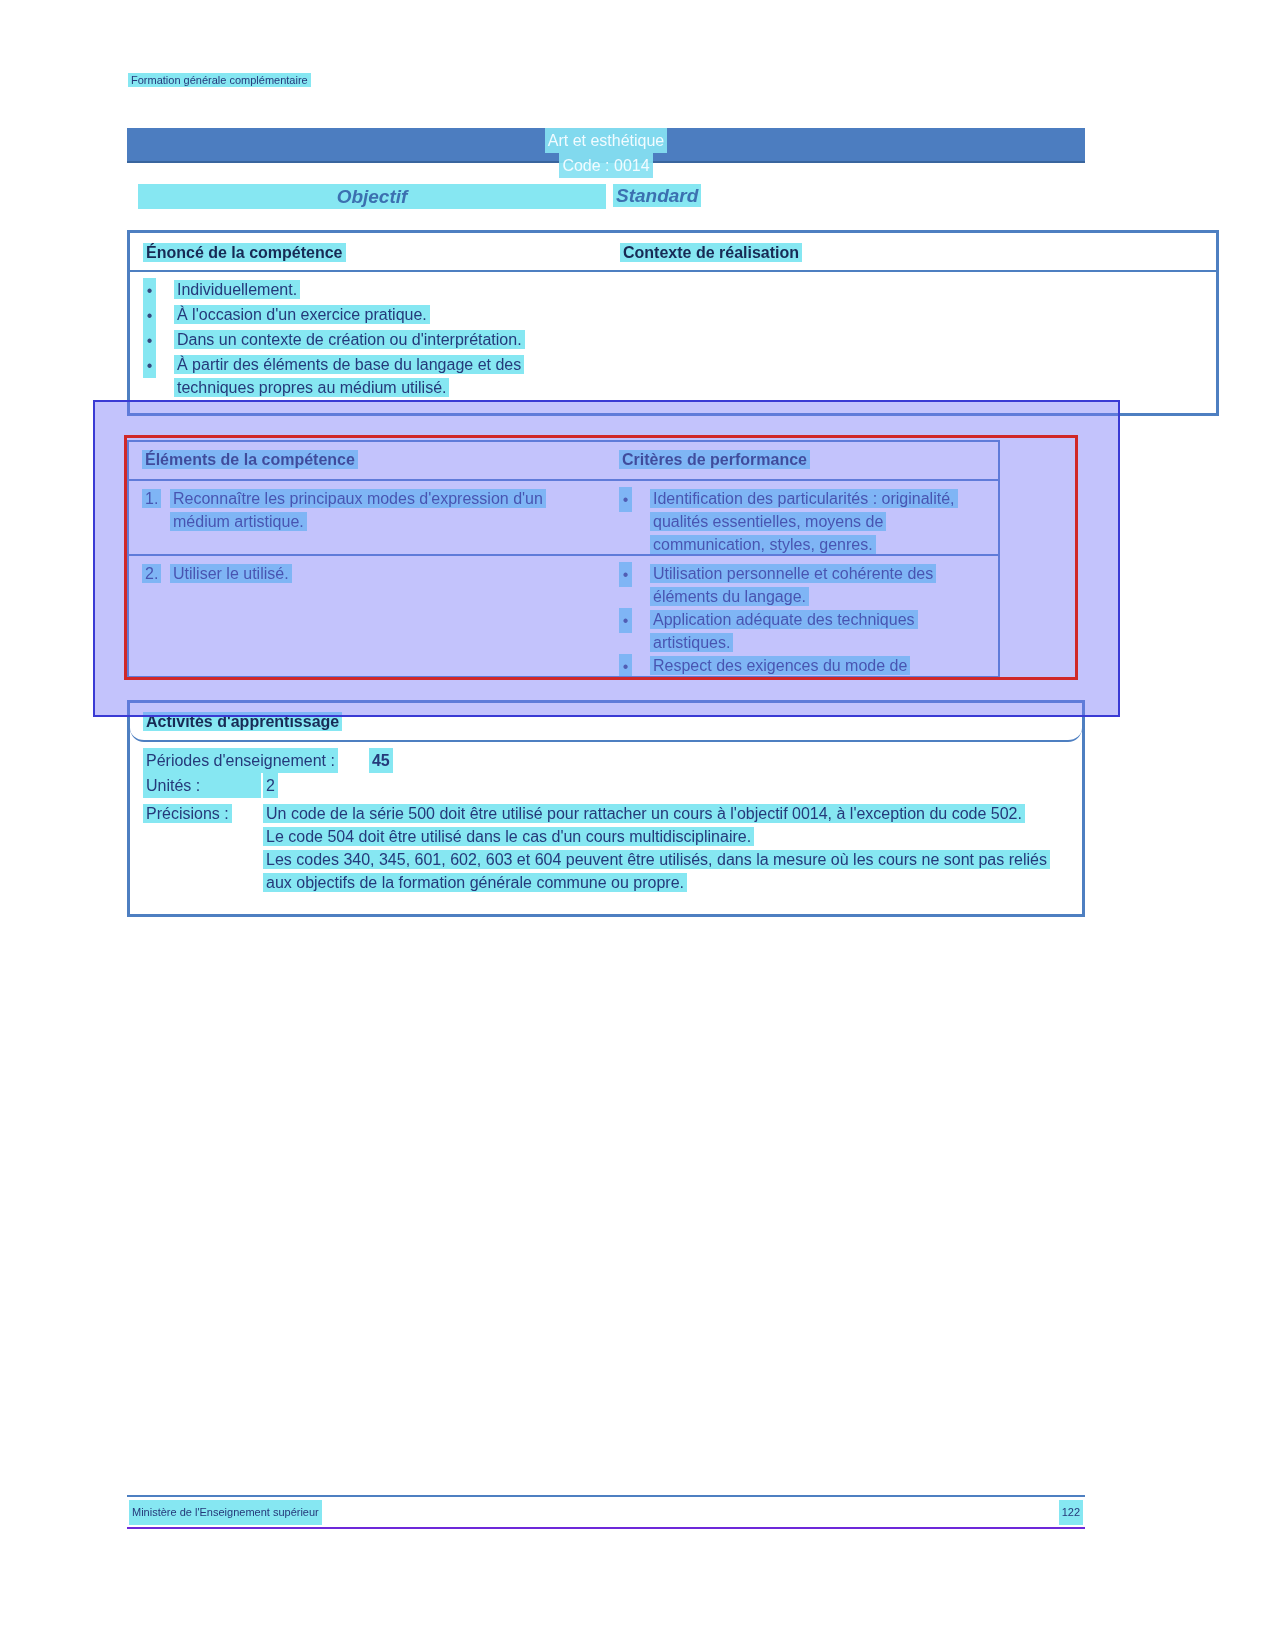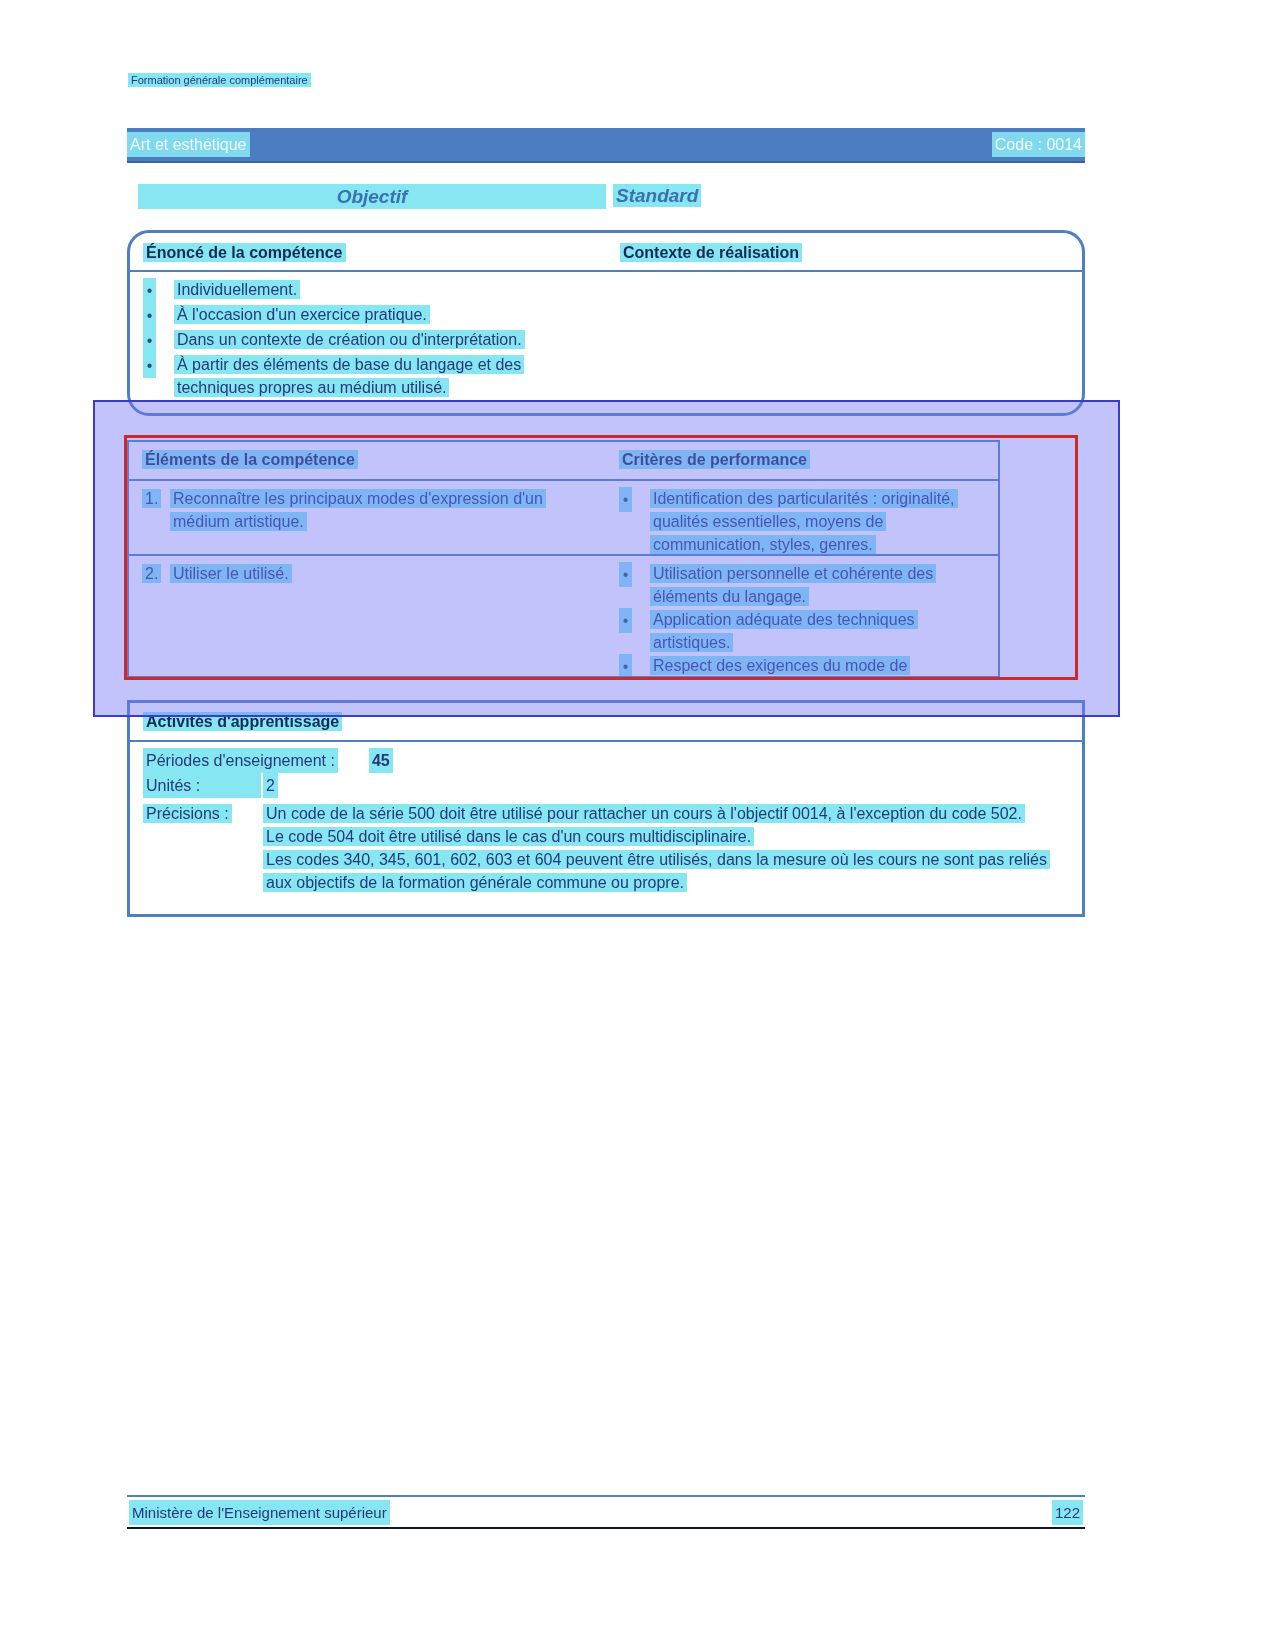--- a/index.html
+++ b/index.html
@@ -15,72 +15,72 @@
   }
   .b { font-weight:bold; color:#172a55; }
 
   
   .runhead { position:absolute; left:128px; top:69px; font-size:11px; }
 
   
   .bar {
     position:absolute; left:127px; top:128px; width:958px; height:35px;
     background:#4c7dc0; border-bottom:2px solid #39659e;
-    display:flex; align-items:center; justify-content:space-between; padding:0 0;
+    display:flex; align-items:center; justify-content:space-between; padding:0 0;flex-direction:column;
   }
   .bar .hl { background:rgba(134,225,242,0.92); color:#f1fbff; }
 
   
   .h-obj { position:absolute; left:138px; top:184px; font-size:19px; font-weight:bold; font-style:italic; color:#3c70b0;text-align:center; }
   .h-obj .wide { display:inline-block; width:468px; }
   .h-std { position:absolute; left:613px; top:184px; font-size:19px; font-weight:bold; font-style:italic; color:#3c70b0; }
 
   
   .tbl { position:absolute; background:#ffffff; border:3px solid #4e7fc1; }
   .grid { display:grid; grid-template-columns:477px 1fr; }
   .cell { padding-left:13px; padding-right:10px; }
   .thead { padding-top:8px; padding-bottom:6px; border-bottom:2px solid #4e7fc1; }
   .tbody { padding-top:6px; }
 
-  .tbl-enonce { left:127px; top:230px; width:958px; height:186px; overflow:hidden;border-radius:22px; }
+  .tbl-enonce { left:127px; top:230px; width:1092px; height:186px; overflow:hidden; }
 
   
   .bi { display:flex; align-items:flex-start; }
   .bdot { flex:0 0 auto; width:13px; text-align:center; margin-right:18px; color:#34497f; }
   .btxt { max-width:368px; }
 
   
   .tbl-elem { left:127px; top:440px; width:873px; height:238px; border-width:2px; overflow:hidden; }
   .tbl-elem .thead { padding-top:6px; padding-bottom:8px; }
   .tbl-elem .trow { padding-top:6px; }
   .tbl-elem .trow1 { border-bottom:2px solid #4e7fc1; padding-bottom:0; height:75px; }
   .tbl-elem .btxt { max-width:392px; }
   .numrow { display:flex; }
   .num { flex:0 0 28px; }
   .numtxt { max-width:385px; }
 
   
   .tbl-act { left:127px; top:700px; width:958px; height:217px; overflow:hidden; }
-  .act-head { padding:7px 0 7px 13px; border-bottom:2px solid #4e7fc1; }
+  .act-head { padding:7px 0 7px 13px; border-bottom:2px solid #4e7fc1;border-radius:14px; }
   .act-body { padding:6px 12px 0 13px; }
   .act-row { display:flex; align-items:flex-start; }
   .lbl-periodes { flex:0 0 auto; }
   .val-periodes { margin-left:31px;font-weight:bold; }
   .lbl-unites { flex:0 0 auto; display:inline-block; width:118px; }
   .val-unites { margin-left:2px; }
   .prec { margin-top:4px; }
   .lblwrap { flex:0 0 120px; }
   .prec-text { width:805px; }
 
   
   .footer {
     position:absolute; left:127px; top:1495px; width:958px;
-    border-top:2px solid #4e7fc1; border-bottom:2px solid #0f172a;
+    border-top:2px solid #4e7fc1; border-bottom:2px solid #6d28d9;
     padding:3px 2px 2px 2px; display:flex; justify-content:space-between; align-items:center;
-    font-size:15px;
+    font-size:11px;
   }
 
   
   .overlay {
     position:absolute; left:93px; top:400px; width:1027px; height:317px;
     background:rgba(118,118,248,0.44); border:2px solid #3a3ad4;
     z-index:5; pointer-events:none;
   }
   .redbox {
     position:absolute; left:124px; top:435px; width:954px; height:245px;

